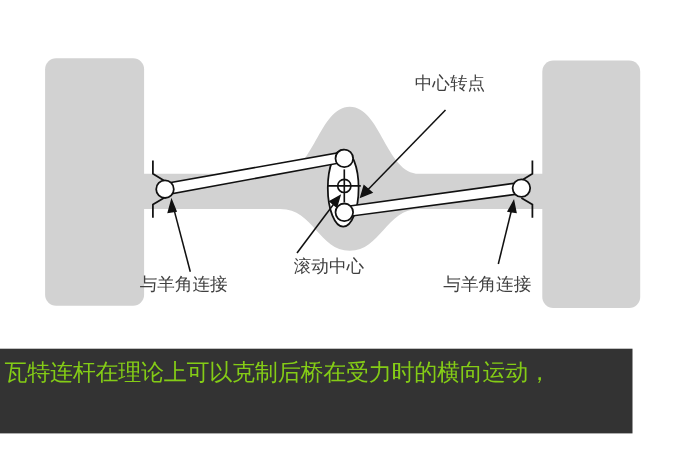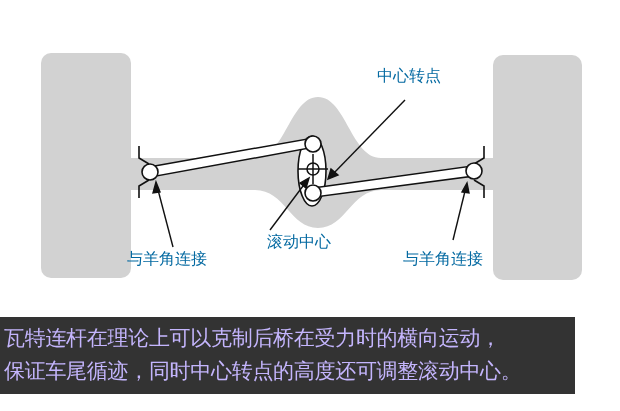--- a/index.html
+++ b/index.html
@@ -1,22 +1,22 @@
 <!DOCTYPE html>
 <html><head>
   <meta charset="utf-8">
   <style>
     html, body { margin: 0; padding: 0; background: #ffffff; }
     body { width: 620px; height: 411px; position: relative; overflow: hidden;
            font-family: "DejaVu Sans", sans-serif; }
     #diagram { position: absolute; left: 0; top: 0; width: 620px; height: 411px; }
-    .label { position: absolute; font-size: 16px; color: #0369a1; white-space: nowrap; line-height: 1; }
+    .label { position: absolute; font-size: 16px; color: #404040; white-space: nowrap; line-height: 1; }
     .caption { position: absolute; left: 0; top: 317px; width: 575px; height: 77px;
                background: #333333; box-sizing: border-box; padding: 5px 0 0 4px; }
-    .caption-line { color: #c4b5fd; font-size: 21px; line-height: 33px; white-space: nowrap;
+    .caption-line { color: #84cc16; font-size: 21px; line-height: 33px; white-space: nowrap;
                     letter-spacing: -0.3px; }
   </style>
 </head>
 <body>
 
 <svg id="diagram" viewBox="0 0 620 411" xmlns="http://www.w3.org/2000/svg">
 
   <path fill="#d2d2d2" d="M128 158 L255 158 C285 158 290 97 318 97 C346 97 351 158 381 158 L496 158 L496 190 L381 190
            C351 190 346 228 318 228 C290 228 285 190 255 190 L128 190 Z"></path>
 
@@ -58,14 +58,13 @@
   </g>
 </svg>
 
 <div class="label" style="left:377px; top:68px;">中心转点</div>
 <div class="label" style="left:229px; top:234px;margin-left:38px;">滚动中心</div>
 <div class="label" style="left:127px; top:251px;">与羊角连接</div>
 <div class="label" style="left:403px; top:251px;">与羊角连接</div>
 
 <div class="caption">
   <div class="caption-line">瓦特连杆在理论上可以克制后桥在受力时的横向运动，</div>
-  <div class="caption-line">保证车尾循迹，同时中心转点的高度还可调整滚动中心。</div>
 </div>
 
 </body></html>

